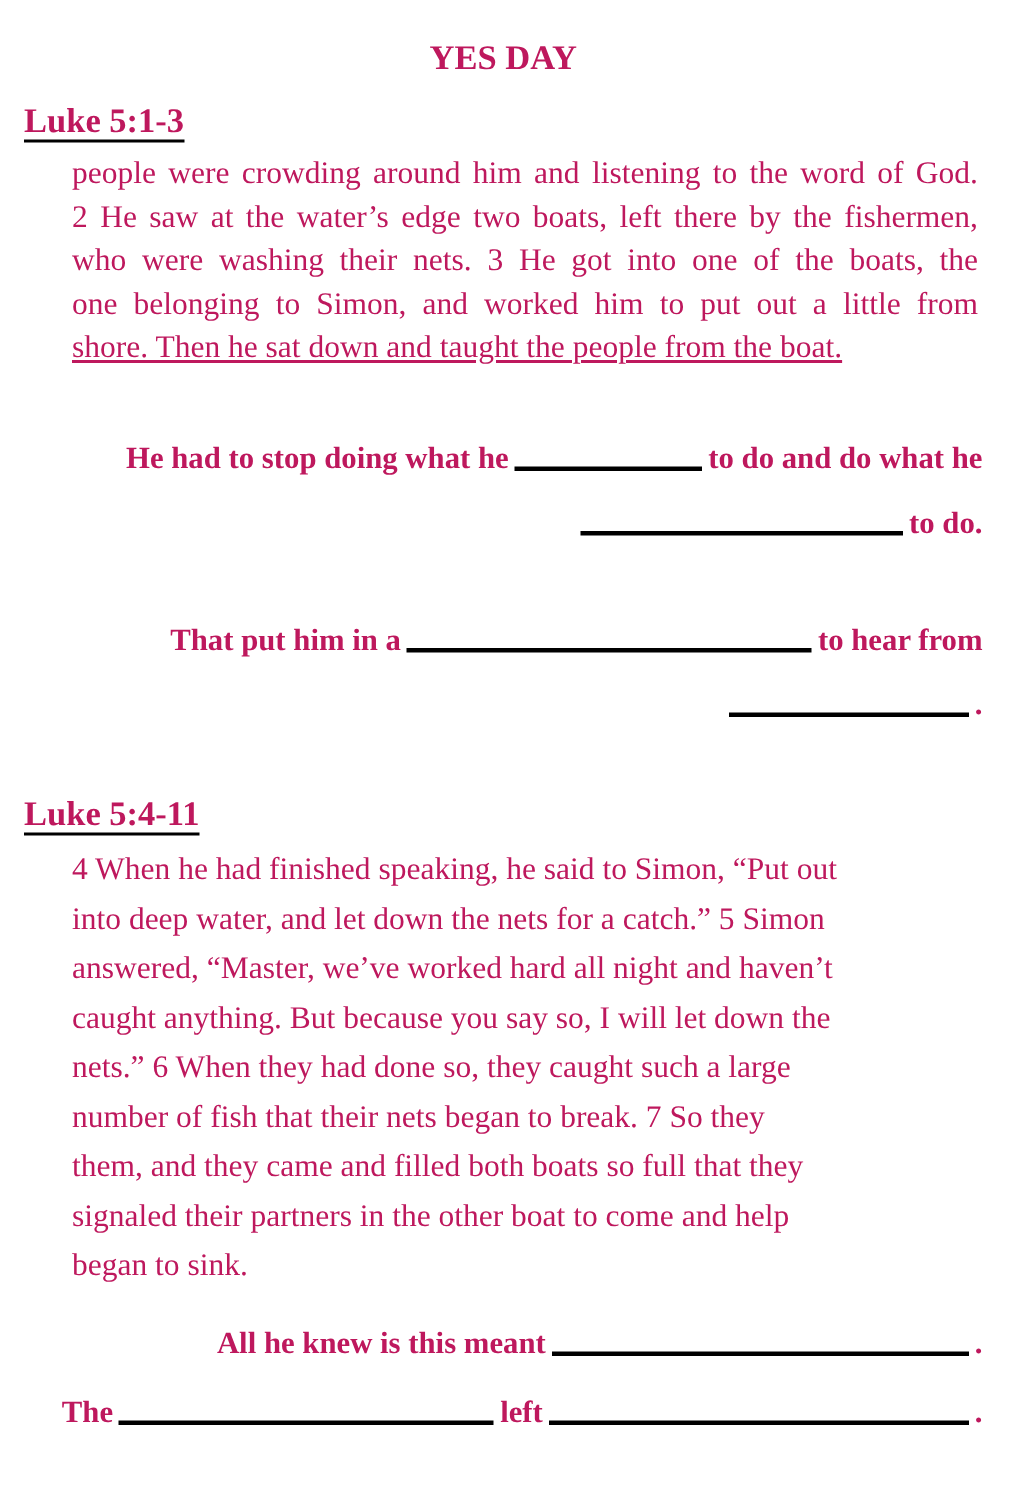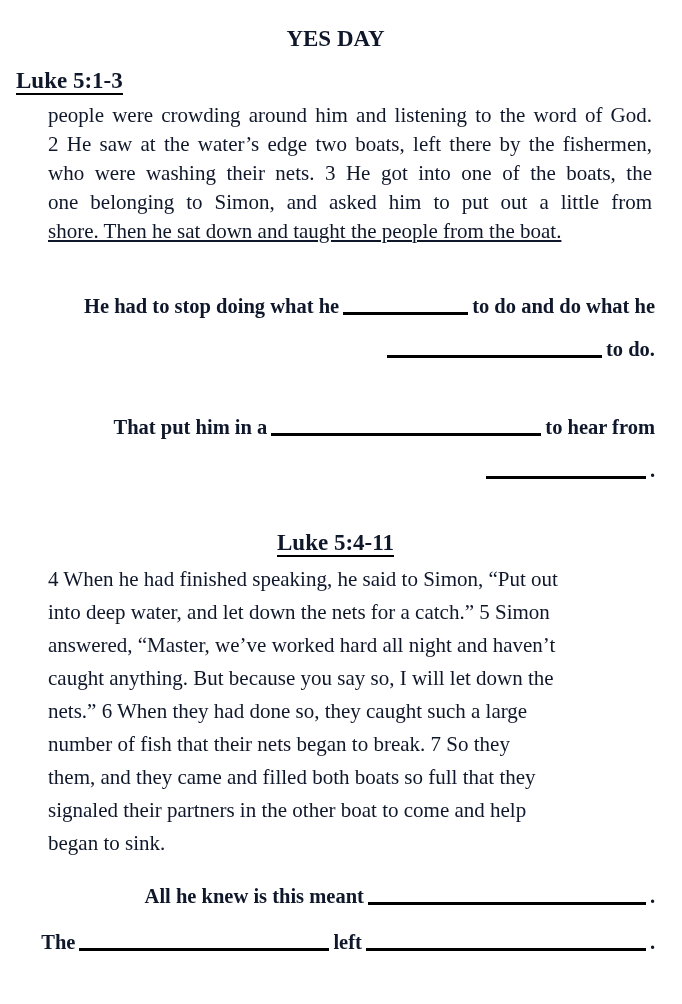--- a/index.html
+++ b/index.html
@@ -5,21 +5,21 @@
   html, body {
     margin: 0;
     padding: 0;
     background: #ffffff;
   }
   .page {
     position: relative;
     width: 682px;
     height: 1004px;
     background: #ffffff;
-    color: #0f172a;
+    color: #be185d;
     font-family: "Liberation Serif", "DejaVu Serif", serif;
     overflow: hidden;
     box-sizing: border-box;
     padding: 26px 27px 0 16px;
   }
   .doc-title {
     text-align: center;
     font-weight: bold;
     font-size: 23px;
     line-height: 26px;
@@ -90,35 +90,35 @@
   <div class="doc-title">YES DAY</div>
 
   <div class="section-heading">
     <span class="underlined">Luke 5:1-3</span>
   </div>
 
   <div class="passage passage-1">
     <div class="jline">people were crowding around him and listening to the word of God.</div>
     <div class="jline">2 He saw at the water’s edge two boats, left there by the fishermen,</div>
     <div class="jline">who were washing their nets. 3 He got into one of the boats, the</div>
-    <div class="jline">one belonging to Simon, and asked him to put out a little from</div>
+    <div class="jline">one belonging to Simon, and worked him to put out a little from</div>
     <div class="jline jline-last">shore. Then he sat down and taught the people from the boat.</div>
   </div>
 
   <div class="question q1">
     <div class="qline"><span>He had to stop doing what he</span><span class="blank w-q1a"></span><span>to do and do what he</span></div>
     <div class="qline"><span class="blank w-q1b line-start"></span><span>to do.</span></div>
   </div>
 
   <div class="question q2">
     <div class="qline"><span>That put him in a</span><span class="blank w-q2a"></span><span>to hear from</span></div>
     <div class="qline"><span class="blank w-q2b line-start"></span><span>.</span></div>
   </div>
 
-  <div class="section-heading" style="margin-top:46px;text-align:center;">
+  <div class="section-heading" style="margin-top:46px;">
     <span class="underlined">Luke 5:4-11</span>
   </div>
 
   <div class="passage passage-2">
     <div>4 When he had finished speaking, he said to Simon, “Put out</div>
     <div>into deep water, and let down the nets for a catch.” 5 Simon</div>
     <div>answered, “Master, we’ve worked hard all night and haven’t</div>
     <div>caught anything. But because you say so, I will let down the</div>
     <div>nets.” 6 When they had done so, they caught such a large</div>
     <div>number of fish that their nets began to break. 7 So they</div>

